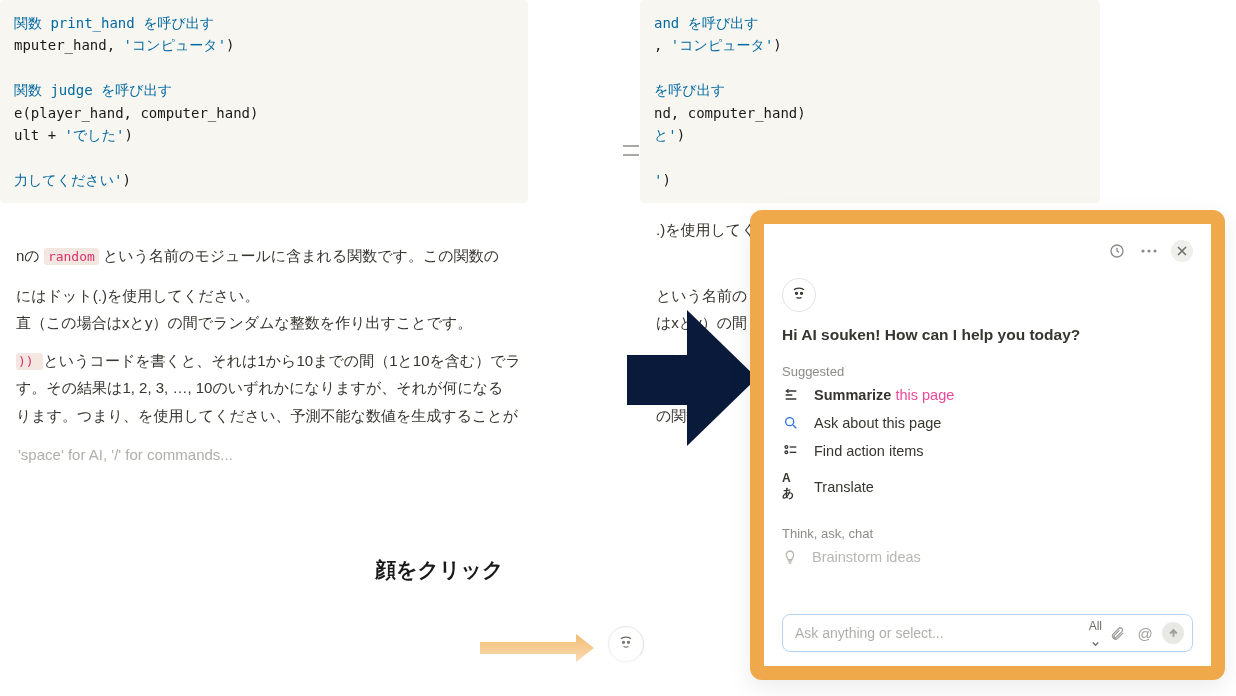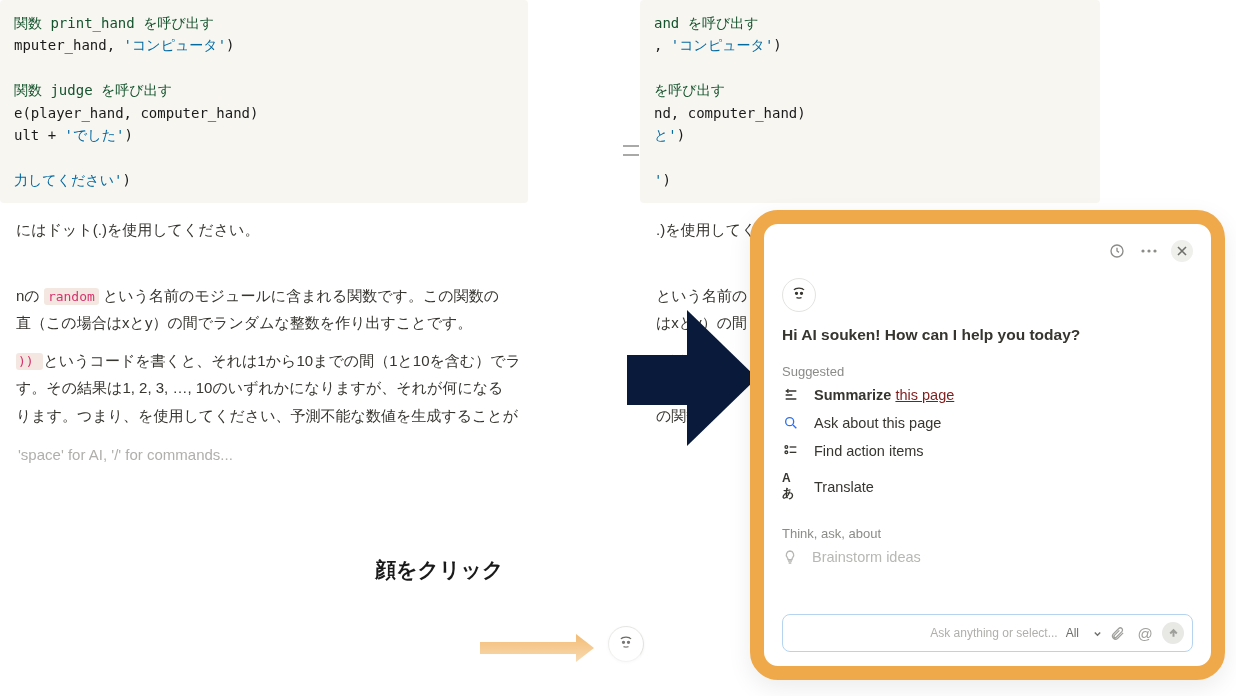--- a/index.html
+++ b/index.html
@@ -24,21 +24,21 @@
     border-radius: 4px;
     padding: 12px 14px;
     font-family: ui-monospace, SFMono-Regular, Menlo, Consolas, monospace;
     font-size: 14px;
     line-height: 1.6;
     white-space: pre;
     color: #333;
     overflow: hidden;
   }
   .code-block.left { margin: 0 12px 0 0; }
-  .cm   { color: #14532d; } 
+  .cm   { color: #0369a1; } 
   .str  { color: #0369a1; } 
   .id   { color: #1a1a1a; }
   .highlight-rand {
     background: #f4e7e1;
     color: #d6336c;
     padding: 1px 4px;
     border-radius: 3px;
     font-family: ui-monospace, SFMono-Regular, Menlo, Consolas, monospace;
     font-size: 13px;
   }
@@ -80,21 +80,21 @@
 
   
   .ai-panel {
     position: absolute;
     left: 750px;
     top: 210px;
     width: 475px;
     height: 470px;
     background: #ffffff;
     border: 14px solid #efa94a;
-    border-radius: 28px;
+    border-radius: 12px;
     padding: 16px 18px 14px 18px;
     box-shadow: 0 8px 24px rgba(0,0,0,0.08);
     display: flex;
     flex-direction: column;
   }
   .ai-topbar {
     display: flex;
     justify-content: flex-end;
     align-items: center;
     gap: 12px;
@@ -139,21 +139,21 @@
     gap: 14px;
     padding: 6px 0;
     font-size: 14.5px;
     cursor: pointer;
   }
   .sugg-item .icon {
     width: 18px;
     display:flex; justify-content:center;
     color:#37352f;
   }
-  .sugg-item .muted { color:#7f1d1d;text-decoration:underline; }
+  .sugg-item .muted { color:#ec4899; }
   .think-label {
     font-size: 13px;
     color: #8b8b88;
     margin-top: 18px;
     margin-bottom: 8px;
   }
   .think-item {
     display:flex; align-items:center; gap:14px;
     color:#b7b7b3; font-size:14.5px;
   }
@@ -164,30 +164,29 @@
     height: 38px;
     display:flex;
     align-items:center;
     padding: 0 8px 0 12px;
     gap: 8px;
   }
   .ask-bar input {
     flex:1;
     border:none;
     outline:none;
-    font-size:12px;
+    font-size:14px;
     color:#37352f;
     background:transparent;
-    text-align:right;
   }
   .ask-bar input::placeholder { color:#b0afab; }
   .ask-bar .scope {
     font-size: 12px;
     color:#6f6f6c;
-    display:flex; align-items:center; gap:14px;
+    display:flex; align-items:center; gap:6px;flex-direction:column;
   }
   .ask-bar .mini {
     color:#9f9f9c;
     font-size:15px;
     cursor:pointer;
     width:18px; text-align:center;
   }
   .ask-bar .send {
     width:22px;height:22px;border-radius:50%;
     background:#e8e8e5; color:#9f9f9c;
@@ -243,25 +242,25 @@
   .dash2 { top: 154px; }
 
   svg { display:block; }
 </style>
 </head>
 <body>
 
 <div class="left-pane">
   <div class="code-block left" id="code-left"><div class="cm">関数 print_hand を呼び出す</div><div><span class="id">mputer_hand, </span><span class="str">'コンピュータ'</span><span class="id">)</span></div><div>&nbsp;</div><div class="cm">関数 judge を呼び出す</div><div><span class="id">e(player_hand, computer_hand)</span></div><div><span class="id">ult + </span><span class="str">'でした'</span><span class="id">)</span></div><div>&nbsp;</div><div><span class="str">力してください'</span><span class="id">)</span></div></div>
 
-  <div class="prose">にはドット(.)を使用してください。</div>
-
   <div class="prose" style="margin-top:40px">
     <span>nの </span><span class="highlight-rand">random</span><span> という名前のモジュールに含まれる関数です。この関数の</span>
   </div>
+
+  <div class="prose">にはドット(.)を使用してください。</div>
   <div class="prose" style="margin-top:2px">直（この場合はxとy）の間でランダムな整数を作り出すことです。</div>
 
   <div class="prose" style="margin-top:12px">
     <span class="highlight-rand" style="padding:1px 2px">)) </span><span>というコードを書くと、それは1から10までの間（1と10を含む）でラ</span>
   </div>
   <div class="prose" style="margin-top:2px">す。その結果は1, 2, 3, …, 10のいずれかになりますが、それが何になる</div>
   <div class="prose" style="margin-top:2px">ります。つまり、を使用してください、予測不能な数値を生成することが</div>
 
   <div class="placeholder-line">'space' for AI, '/' for commands...</div>
 </div>
@@ -349,21 +348,21 @@
         </svg>
     </span>
     <span>Find action items</span>
   </div>
 
   <div class="sugg-item">
     <span class="icon" style="font-size:12px;font-weight:600">Aあ</span>
     <span>Translate</span>
   </div>
 
-  <div class="think-label">Think, ask, about</div>
+  <div class="think-label">Think, ask, chat</div>
   <div class="think-item">
     <span class="icon">
       <svg width="16" height="16" viewBox="0 0 24 24" fill="none" stroke="currentColor" stroke-width="2">
           <path d="M9 18h6M10 21h4"></path>
           <path d="M12 3a6 6 0 00-4 10c1 1 1 2 1 3h6c0-1 0-2 1-3a6 6 0 00-4-10z"></path>
         </svg>
     </span>
     <span>Brainstorm ideas</span>
   </div>
 

